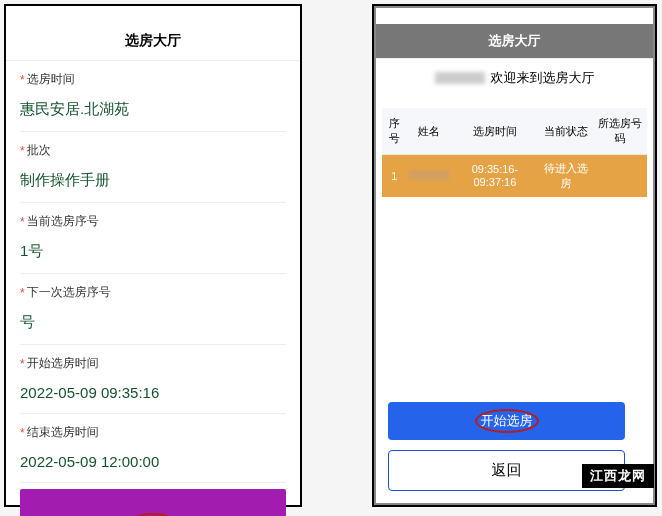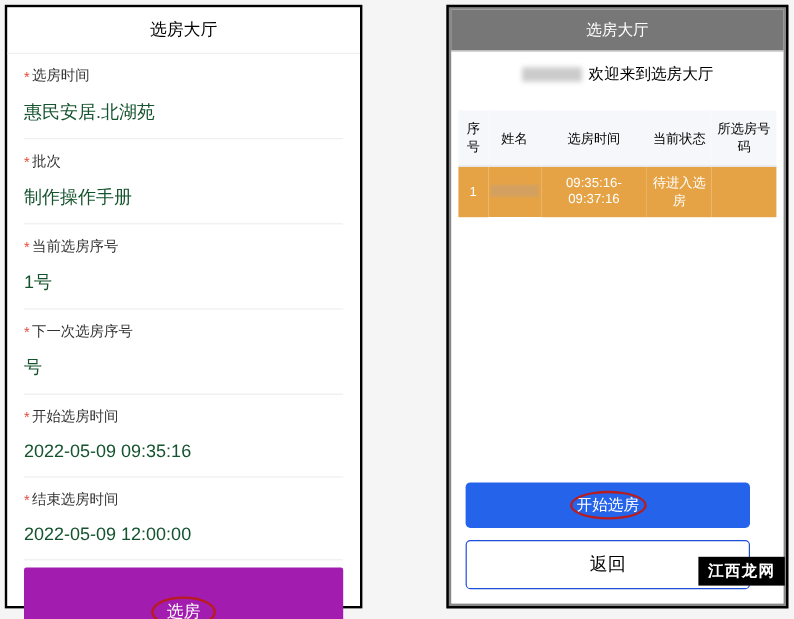--- a/index.html
+++ b/index.html
@@ -37,22 +37,23 @@
       background: #fff;
       width: 100%;
       height: 100%;
       display: flex;
       flex-direction: column;
     }
     .header-bar {
       text-align: center;
       padding: 10px 0;
       font-size: 14px;
-      font-weight: 400;
+      font-weight: 700;
       border-bottom: 1px solid #eee;
+      margin-top: 16px;
     }
     .header-bar-right {
       background: #777;
       color: #fff;
       padding: 8px 0;
       font-size: 13px;
     }
     .content-left {
       padding: 0 14px;
     }

